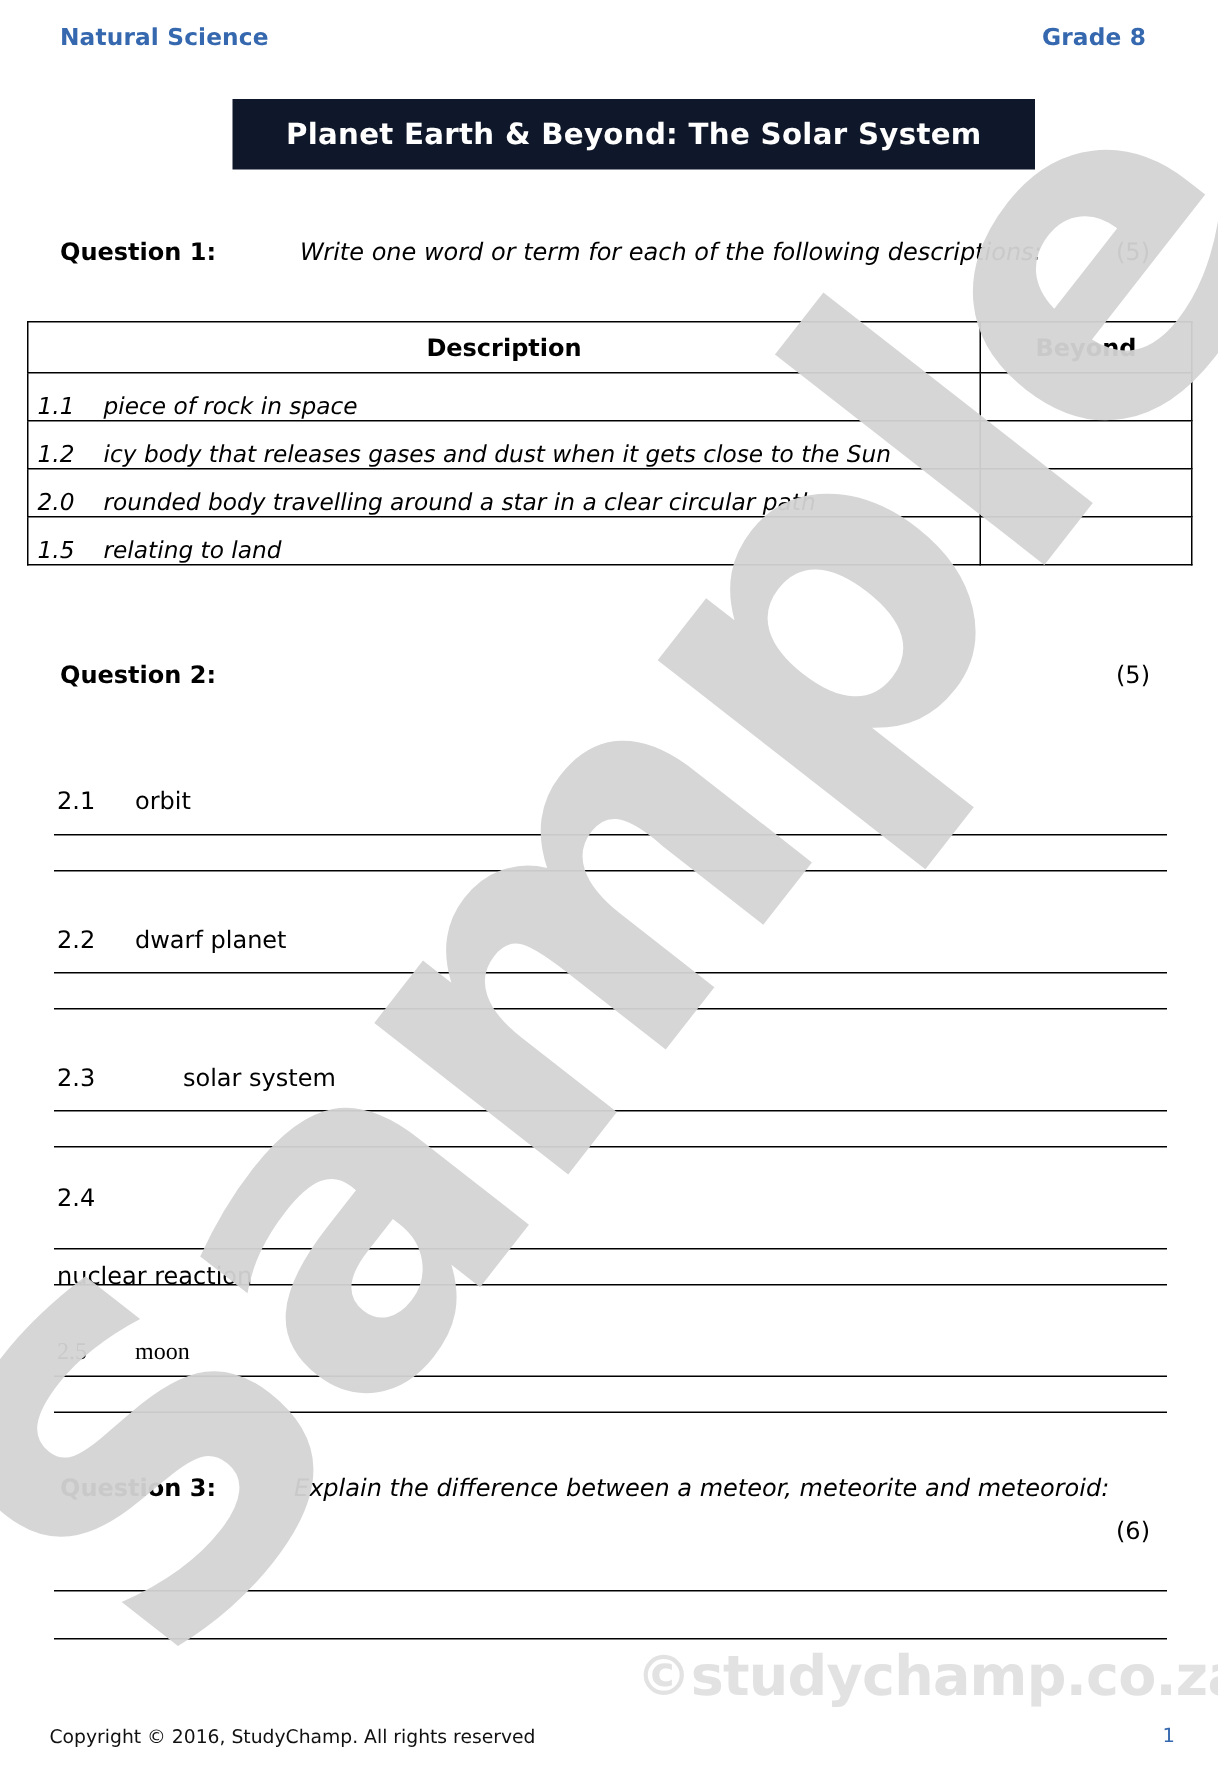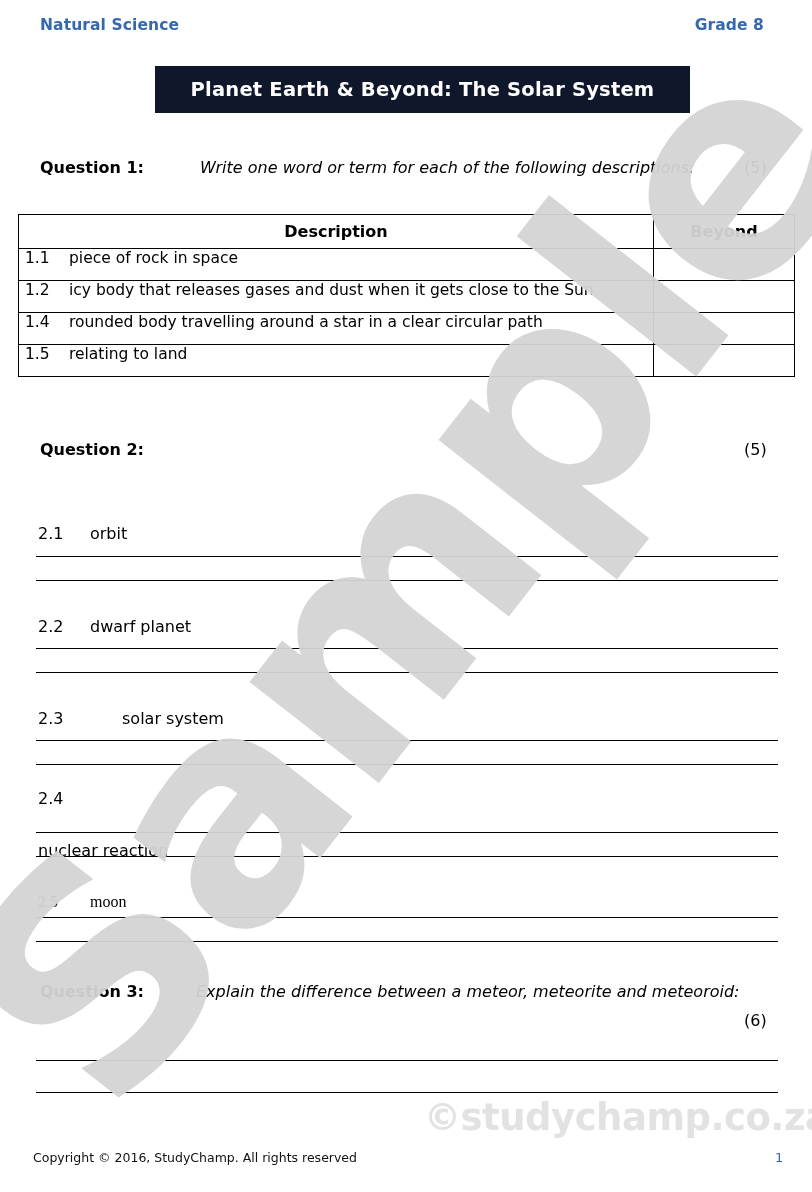--- a/index.html
+++ b/index.html
@@ -128,24 +128,25 @@
     font-size: 16px;
   }
   .desc-table td {
     height: 31px;
   }
   .col-desc { width: 635px; }
   .col-ans  { width: 141px; }
 
   .cell-inner {
     display: flex;
-    align-items: flex-start;
+    align-items: flex-end;
     padding-left: 6px;
     height: 100%;
     white-space: nowrap;
+    font-style: italic;
   }
   .cell-num {
     width: 44px;
     flex: 0 0 44px;
   }
   .cell-text { flex: 1 1 auto; }
   .ans-cell { background: #ffffff; }
 
   
   .term-row {
@@ -269,21 +270,21 @@
           <div class="cell-inner">
             <span class="cell-num">1.2</span>
             <span class="cell-text">icy body that releases gases and dust when it gets close to the Sun</span>
           </div>
         </td>
         <td class="ans-cell"></td>
       </tr>
       <tr>
         <td>
           <div class="cell-inner">
-            <span class="cell-num">1.4</span>
+            <span class="cell-num">2.0</span>
             <span class="cell-text">rounded body travelling around a star in a clear circular path</span>
           </div>
         </td>
         <td class="ans-cell"></td>
       </tr>
       <tr>
         <td>
           <div class="cell-inner">
             <span class="cell-num">1.5</span>
             <span class="cell-text">relating to land</span>

